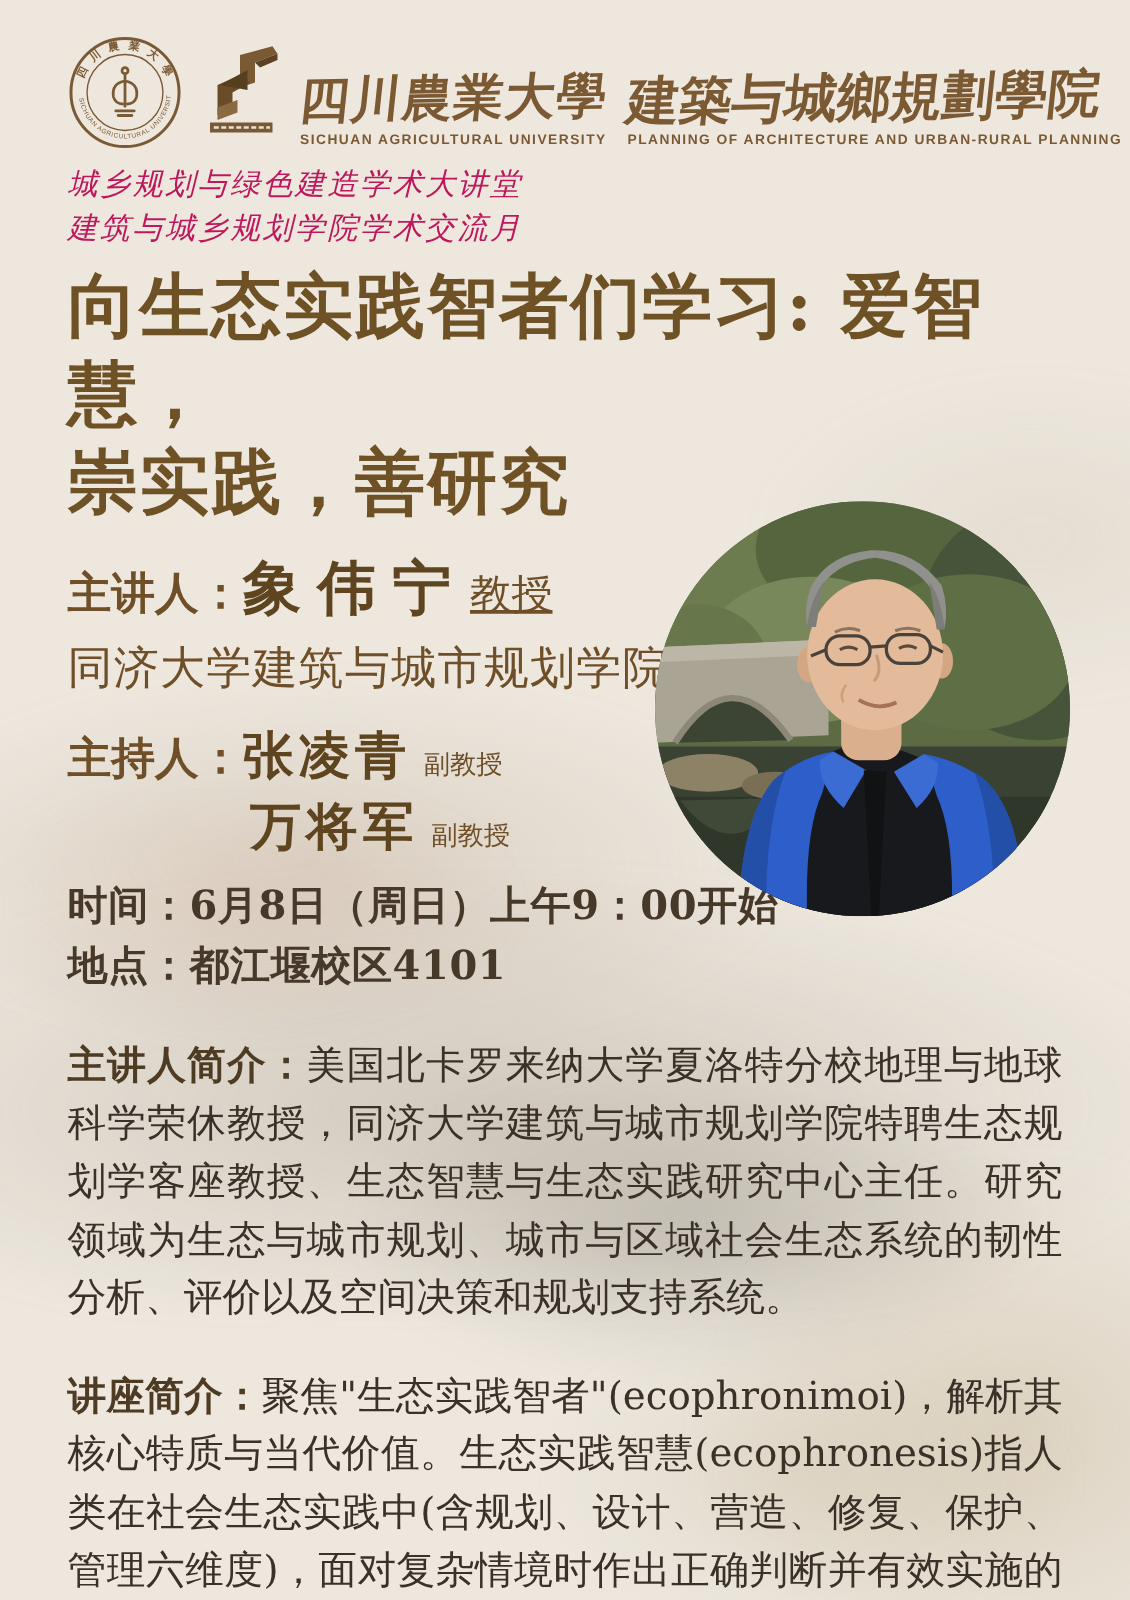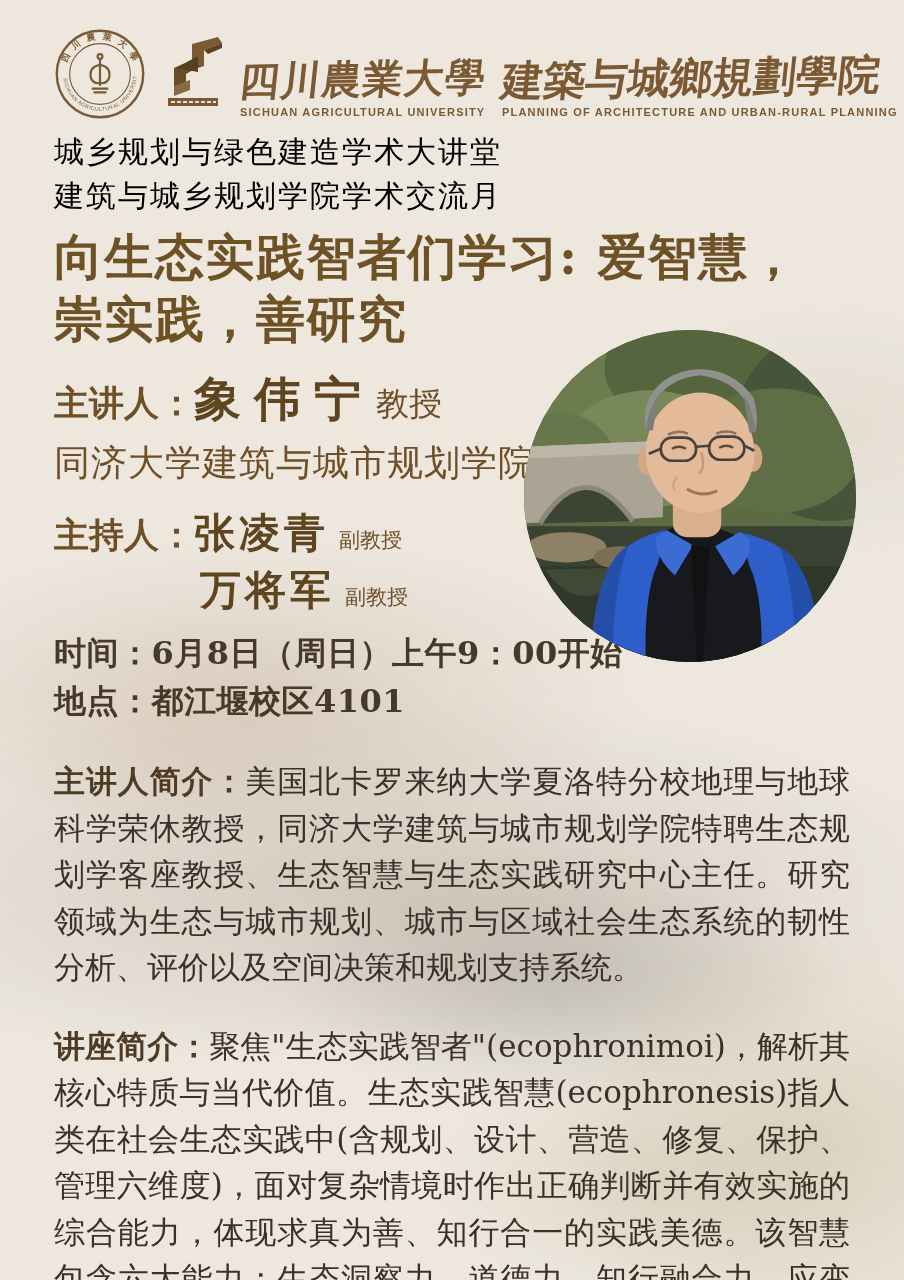--- a/index.html
+++ b/index.html
@@ -42,32 +42,32 @@
   .wm2 .wm-script { font-size:42px; letter-spacing:0px; }
   .wm-en {
     font-family:"Liberation Sans","DejaVu Sans",sans-serif;
     color:#7b5a33; font-size:11px; font-weight:bold; letter-spacing:1.2px;
     margin-top:7px; white-space:nowrap;
   }
   .wm1 { margin-left:10px; }
   .wm2 { margin-left:16px; }
 
   
-  .series { margin-top:12px; color:#000000; font-size:30px; letter-spacing:2px; line-height:1.45; }
-
-  
-  .title { margin-top:10px; color:#6e5226; font-size:49px; font-weight:800; letter-spacing:1.5px; line-height:1.26; }
+  .series { margin-top:12px; color:#be185d; font-size:24px; letter-spacing:2px; line-height:1.45;font-style:italic; }
+
+  
+  .title { margin-top:10px; color:#6e5226; font-size:56px; font-weight:800; letter-spacing:1.5px; line-height:1.26; }
 
   
   .speaker-area { position:relative; margin-top:18px; min-height:292px; }
   .photo { position:absolute; top:-38px; right:-6px; width:332px; height:332px; }
   .ln { white-space:nowrap; }
   .lbl { color:#6f4f28; font-size:35px; font-weight:600; }
   .sp-name { color:#5f451f; font-size:47px; font-weight:800; letter-spacing:13px; margin-left:0; }
-  .sp-title { color:#6f4f28; font-size:33px; margin-left:2px; }
+  .sp-title { color:#6f4f28; font-size:33px; margin-left:2px;text-decoration:underline; }
   .affil { margin-top:8px; color:#6f4f28; font-size:36px; letter-spacing:1px; }
   .host-row { margin-top:18px; }
   .host-row2 { margin-top:2px; padding-left:146px; }
   .host-name { color:#5f451f; font-size:41px; font-weight:700; letter-spacing:4px; }
   .host-title { color:#6f4f28; font-size:21px; margin-left:10px; }
   .meta { margin-top:14px; color:#46392a; font-size:32px; font-weight:700; letter-spacing:.5px; }
   .meta + .meta { margin-top:4px; }
 
   
   .para {

